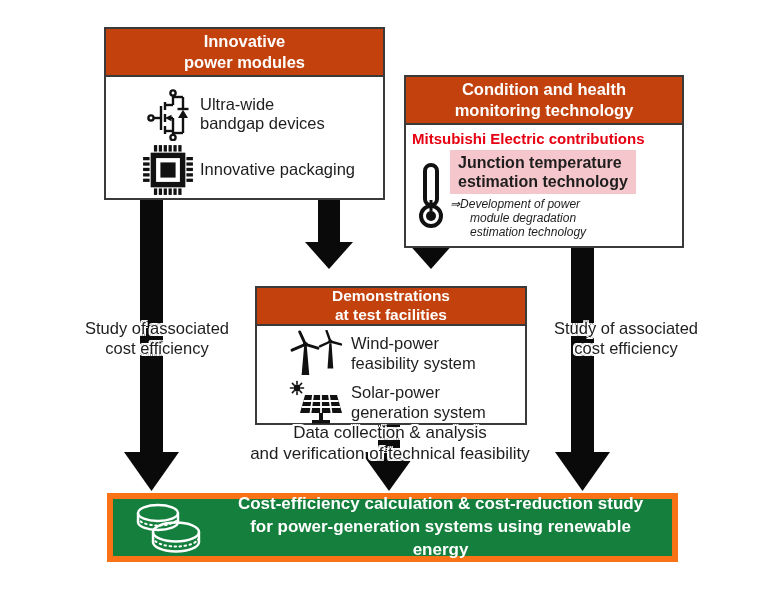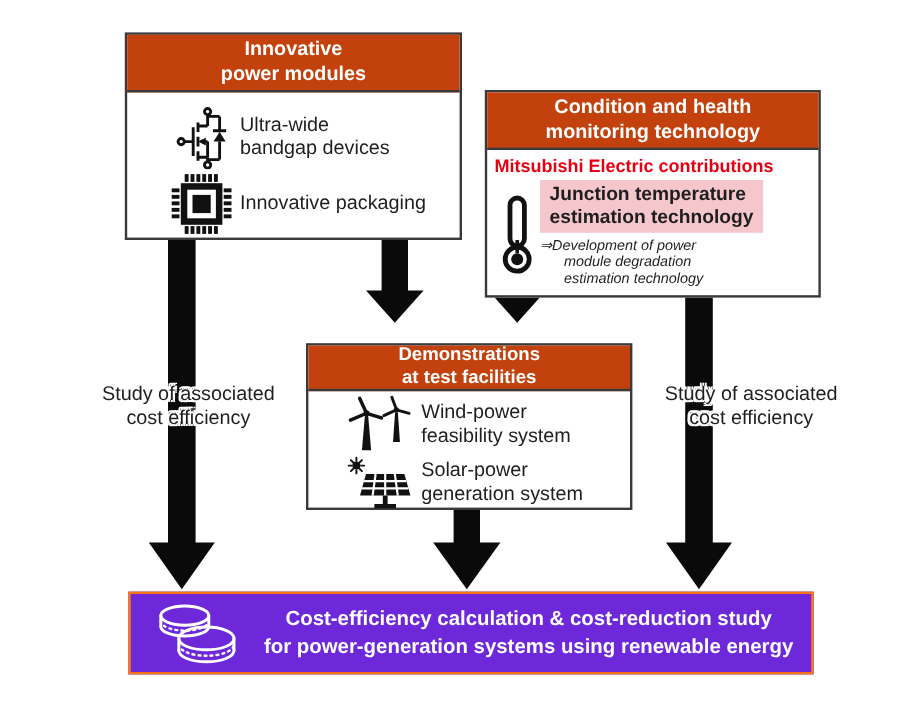--- a/index.html
+++ b/index.html
@@ -38,21 +38,21 @@
   .note{
     position:absolute;z-index:3;text-align:center;color:#1e1e1e;
     text-shadow:-2px -2px 0 #fff,2px -2px 0 #fff,-2px 2px 0 #fff,2px 2px 0 #fff,
                 0 -2px 0 #fff,0 2px 0 #fff,-2px 0 0 #fff,2px 0 0 #fff,0 0 3px #fff;
   }
   .note-lg{font-size:17px;line-height:1.22;}
   .note-md{font-size:16.5px;line-height:1.22;}
   
   .bottom-bar{
     position:absolute;left:107px;top:493px;width:571px;height:69px;z-index:2;
-    background:#6d28d9;border:2px solid #f97316;box-sizing:border-box;
+    background:#15803d;border:6px solid #f97316;box-sizing:border-box;
     display:flex;align-items:center;color:#fff;
   }
   .bottom-label{
     flex:1;text-align:center;font-weight:bold;font-size:17px;line-height:1.35;
     padding-right:14px;
   }
 </style>
 </head>
 <body>
 
@@ -241,20 +241,22 @@
 generation system</span>
       </div>
     </div>
   </div>
 
   <div class="note note-md pre" style="left:77px;top:318px;width:160px;">Study of associated
 cost efficiency</div>
   <div class="note note-md pre" style="left:546px;top:318px;width:160px;">Study of associated
 cost efficiency</div>
 
+  <div class="note note-lg pre" style="left:209px;top:423px;width:362px;">Data collection &amp; analysis
+and verification of technical feasibility</div>
 
   <div class="bottom-bar">
     <span class="icon-cell" style="width:110px;">
       <svg width="88" height="58" viewBox="0 0 88 58">
         <g stroke="#fff" stroke-width="2.4" fill="none" stroke-linecap="round">
           <ellipse cx="34" cy="14" rx="20" ry="8"></ellipse>
           <line x1="14" y1="14" x2="14" y2="23"></line>
           <line x1="54" y1="14" x2="54" y2="23"></line>
           <path d="M14,23 a20,8 0 0 0 40,0"></path>
           <path d="M14,18.5 a20,8 0 0 0 40,0" stroke-width="2" stroke-dasharray="1.6,3.4"></path>

